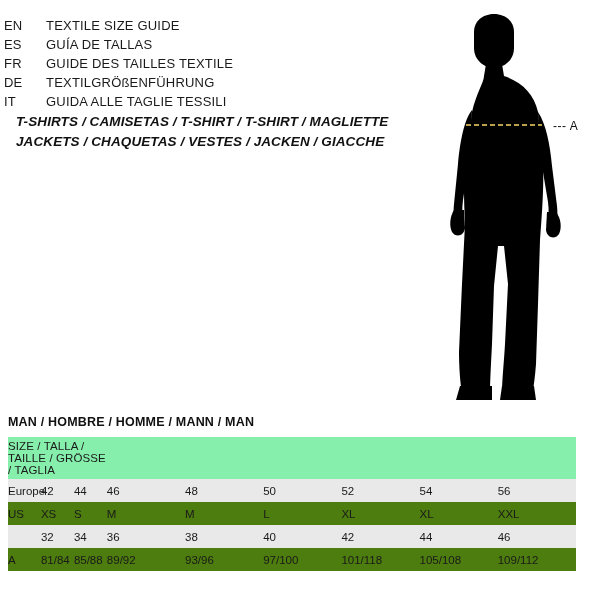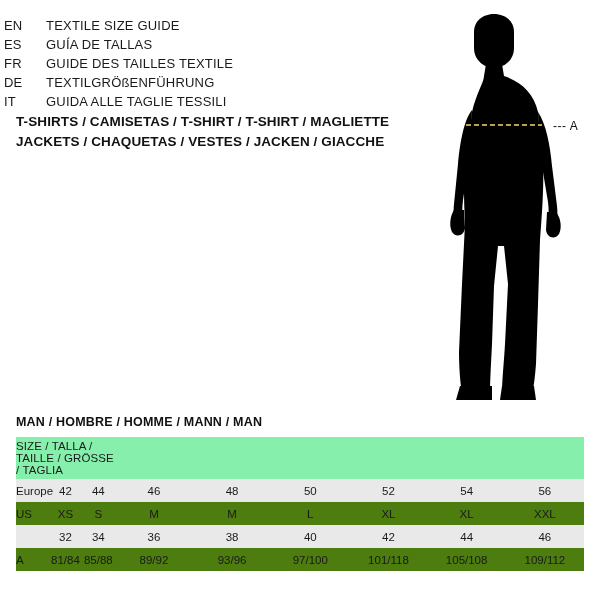--- a/index.html
+++ b/index.html
@@ -44,20 +44,21 @@
     flex: 1 1 auto;
     font-size: 13px;
   }
 
   
   .category-block {
     position: absolute;
     top: 112px;
     left: 16px;
     width: 400px;
+    font-style: italic;
   }
   .category-line {
     font-size: 13.5px;
     font-weight: bold;
     line-height: 20px;
     letter-spacing: 0.1px;
     color: #111111;
   }
 
   
@@ -78,21 +79,21 @@
     font-size: 12px;
     color: #111111;
     letter-spacing: 0.5px;
     white-space: nowrap;
   }
 
   
   .table-section {
     position: absolute;
     top: 415px;
-    left: 16px;
+    left: 8px;
     width: 568px;
   }
   .man-title {
     font-size: 12.5px;
     font-weight: bold;
     letter-spacing: 0.2px;
     margin-bottom: 8px;
     color: #111111;
   }
   table.size-table {
@@ -117,21 +118,21 @@
   }
   tr.plain td {
     background: #4d7c0f;
   }
   td.label-col {
     width: 86px;
     padding-left: 4px;
   }
   td.val {
     width: 68px;
-    text-align: center;
+    text-align: left;
     padding-left: 2px;
   }
   .footnote {
     margin-top: 12px;
     font-size: 11.5px;
     font-weight: bold;
     color: #111111;
     letter-spacing: 0.1px;
   }
 </style>

